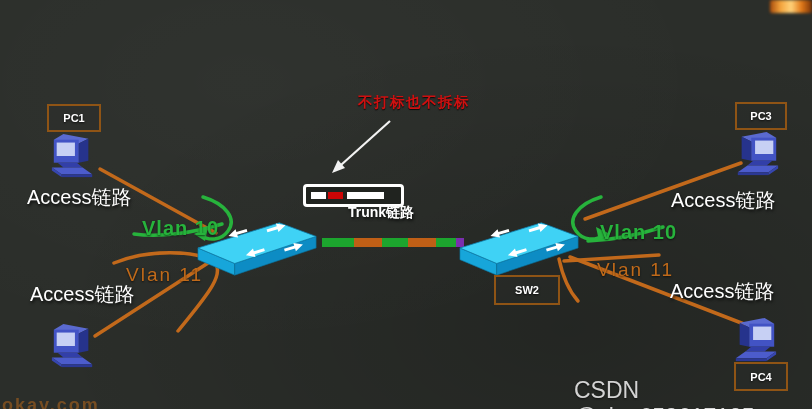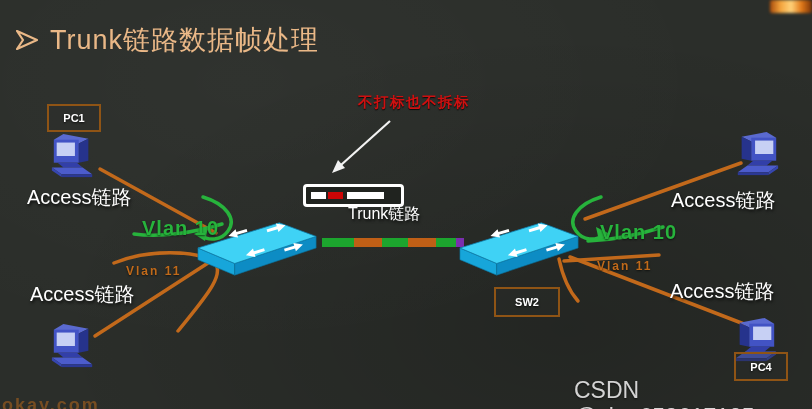--- a/index.html
+++ b/index.html
@@ -15,25 +15,25 @@
   
   .title{left:16px;top:22px;display:flex;align-items:center;gap:12px;
     color:#eab887;font-size:27px;font-weight:400;letter-spacing:1px;z-index:5;}
   
   .devbox{border:2px solid #8f5415;color:#ffffff;font-weight:bold;font-size:11px;
     display:flex;align-items:center;justify-content:center;z-index:6;
     text-shadow:0 1px 2px rgba(0,0,0,.7);background:rgba(43,46,42,.35);}
   
   .accesslabel{color:#ffffff;font-weight:normal;font-size:20px;z-index:5;
     text-shadow:1px 2px 3px rgba(0,0,0,.75);letter-spacing:0px;}
-  .trunklabel{color:#ffffff;font-weight:normal;font-size:16px;z-index:5;
+  .trunklabel{color:#ffffff;font-weight:bold;font-size:14px;z-index:5;
     text-shadow:1px 2px 3px rgba(0,0,0,.75);}
   .vlan10{color:#27b33c;font-weight:bold;font-size:20px;letter-spacing:1px;z-index:5;
     text-shadow:0 1px 2px rgba(0,0,0,.6);}
-  .vlan11{color:#c06a1a;font-weight:bold;font-size:12px;letter-spacing:2px;z-index:5;
+  .vlan11{color:#c06a1a;font-weight:normal;font-size:19px;letter-spacing:2px;z-index:5;
     text-shadow:0 1px 2px rgba(0,0,0,.6);}
   .rednote{color:#cf1010;font-weight:bold;font-size:14.5px;letter-spacing:1.5px;z-index:5;
     text-shadow:0 1px 1px rgba(0,0,0,.8);text-align:right;}
   
   .frame{left:303px;top:184px;width:95px;height:17px;border:3px solid #ffffff;
     border-radius:4px;background:#20231f;z-index:5;display:flex;align-items:center;}
   .frame .seg{height:7px;margin-top:0;}
   .seg-w1{width:15px;margin-left:5px;background:#ffffff;}
   .seg-r{width:15px;margin-left:2px;background:#cc0505;}
   .seg-w2{width:37px;margin-left:4px;background:#ffffff;}
@@ -137,40 +137,35 @@
   <svg class="abs dev-svg" style="left:44px;top:322px" width="58" height="48">
       <use href="#sym-pc"></use>
     </svg>
   <svg class="abs dev-svg mirror" style="left:728px;top:130px" width="58" height="48">
       <use href="#sym-pc"></use>
     </svg>
   <svg class="abs dev-svg mirror" style="left:726px;top:316px" width="58" height="48">
       <use href="#sym-pc"></use>
     </svg>
 
-  <div class="abs title">
-    <svg width="22" height="20" viewBox="0 0 22 20">
-      <polygon points="1,1 21,10 1,19 7,10" fill="none" stroke="#eab887" stroke-width="2.2" stroke-linejoin="round"></polygon>
-    </svg>
-    <span>Trunk链路数据帧处理</span>
-  </div>
 
   <div class="abs blob"></div>
 
   <div class="abs rednote" style="left:358px;top:93px">不打标也不拆标</div>
   <div class="abs frame">
     <div class="seg seg-w1"></div>
     <div class="seg seg-r"></div>
     <div class="seg seg-w2"></div>
   </div>
   <div class="abs trunklabel" style="left:348px;top:204px">Trunk链路</div>
 
   <div class="abs devbox" style="left:47px;top:104px;width:50px;height:24px">PC1</div>
-  <div class="abs devbox" style="left:734px;top:352px;width:50px;height:25px">PC4</div>
-  <div class="abs devbox" style="left:494px;top:287px;width:62px;height:26px">SW2</div>
+  <div class="abs devbox" style="left:735px;top:102px;width:48px;height:24px">PC3</div>
+  <div class="abs devbox" style="left:734px;top:362px;width:50px;height:25px">PC4</div>
+  <div class="abs devbox" style="left:494px;top:275px;width:62px;height:26px">SW2</div>
 
   <div class="abs accesslabel" style="left:27px;top:184px">Access链路</div>
   <div class="abs accesslabel" style="left:30px;top:281px">Access链路</div>
   <div class="abs accesslabel" style="left:671px;top:187px">Access链路</div>
   <div class="abs accesslabel" style="left:670px;top:278px">Access链路</div>
 
   <div class="abs vlan10" style="left:142px;top:217px">Vlan 10</div>
   <div class="abs vlan10" style="left:600px;top:221px">Vlan 10</div>
   <div class="abs vlan11" style="left:126px;top:264px">Vlan 11</div>
   <div class="abs vlan11" style="left:597px;top:259px">Vlan 11</div>

